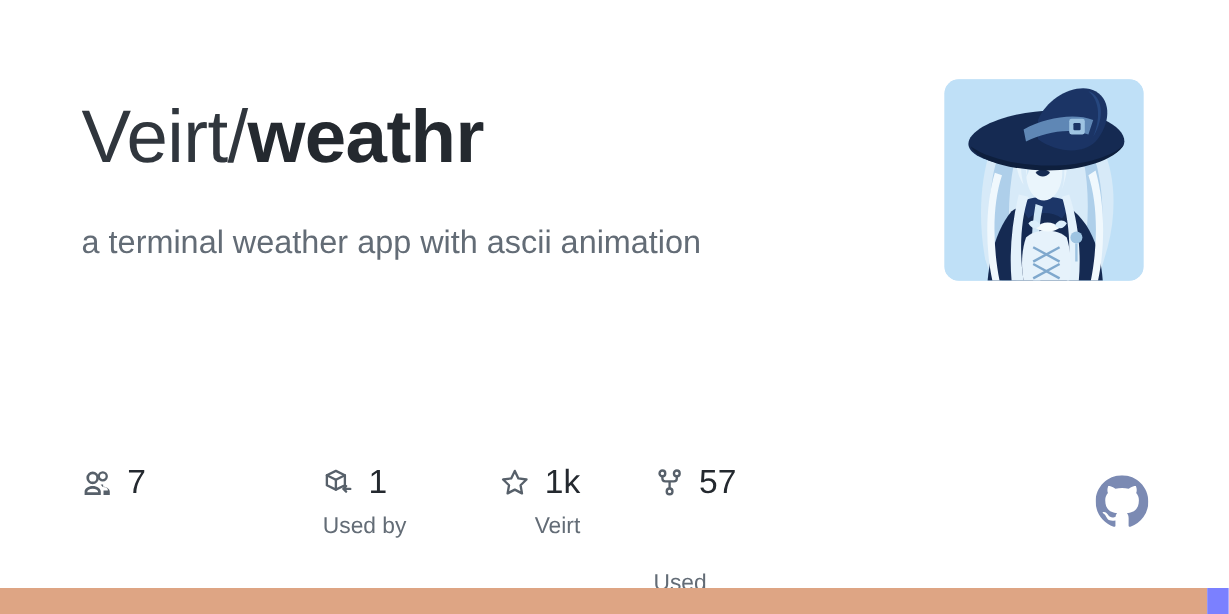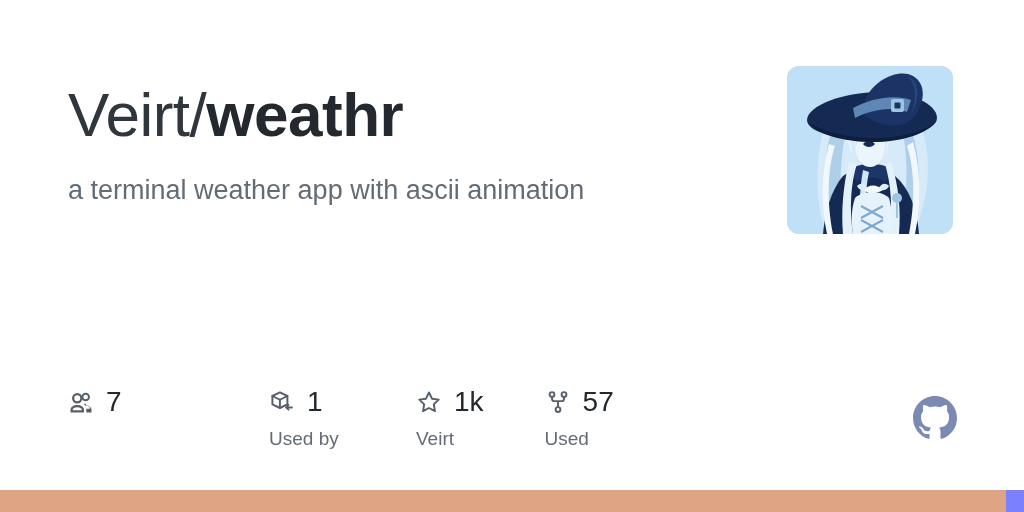--- a/index.html
+++ b/index.html
@@ -41,21 +41,21 @@
     color: #30363d;
   }
   .repo-name {
     font-weight: 700;
     color: #24292f;
   }
 
   .repo-desc {
     position: absolute;
     left: 68px;
-    top: 173px;
+    top: 185px;
     font-size: 27px;
     line-height: 34px;
     color: #636c76;
     font-weight: 400;
     white-space: nowrap;
   }
 
   
   .avatar {
     position: absolute;
@@ -112,22 +112,22 @@
   .stat-label {
     margin-top: 9px;
     font-size: 19px;
     line-height: 24px;
     color: #636c76;
     font-weight: 400;
   }
   
   .stat-contributors { min-width: 140px; }
   .stat-usedby { min-width: 86px; }
-  .stat-stars { min-width: 62px; }
-  .stat-forks { min-width: 60px; }
+  .stat-stars { min-width: 62px; align-items: flex-end; }
+  .stat-forks { min-width: 60px; gap: 48px; }
 
   
   .octocat {
     position: absolute;
     left: 913px;
     top: 396px;
     width: 44px;
     height: 44px;
     color: #7b8ab3;
   }

